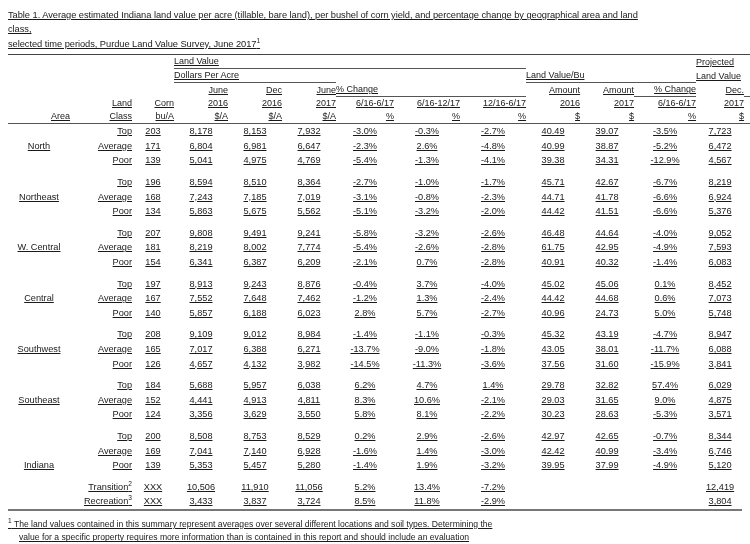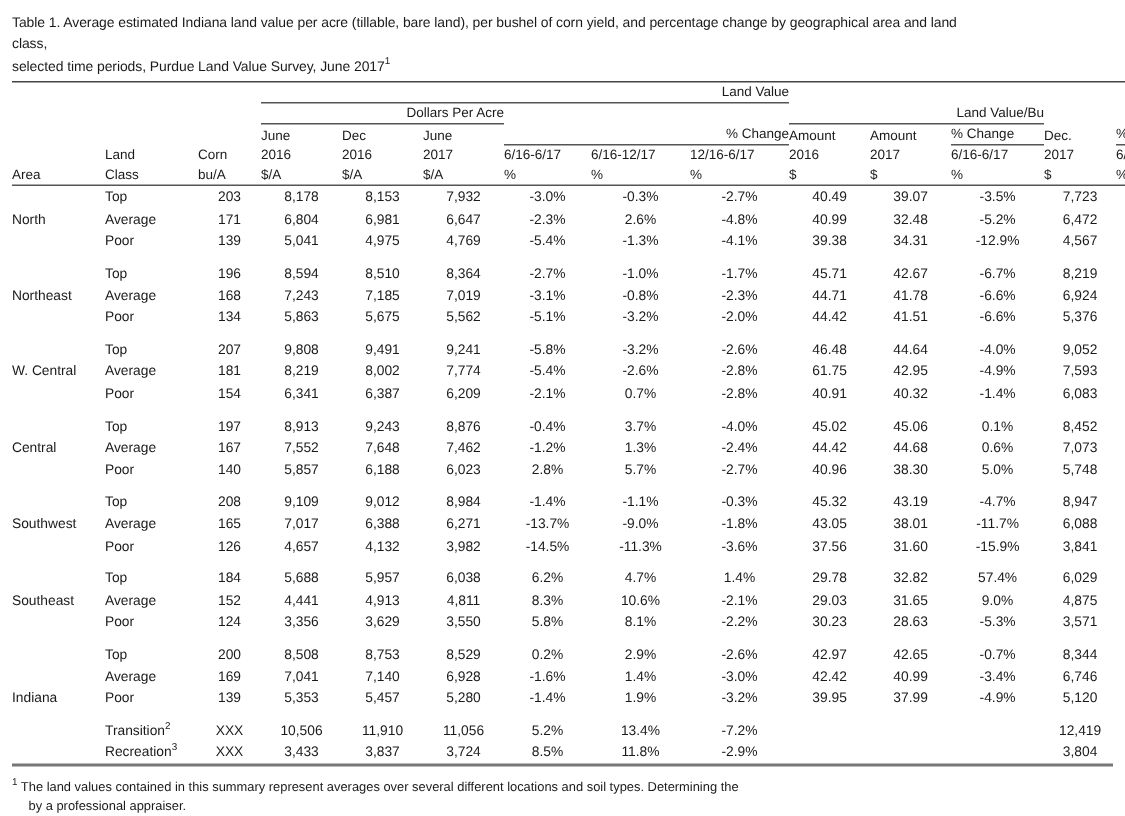--- a/index.html
+++ b/index.html
@@ -13,20 +13,21 @@
     font-family: "Liberation Sans", sans-serif;
     color: #1a1a1a;
     overflow: hidden;
   }
   .page {
     position: relative;
     width: 668px;
     height: 544px;
     box-sizing: border-box;
     padding: 6px 8px 0 8px;
+    text-decoration: underline;
   }
 
   
   .caption {
     font-size: 9.3px;
     line-height: 14.4px;
     letter-spacing: -0.05px;
     margin: 2px 0 3px 0;
   }
   .caption .sup {
@@ -43,52 +44,52 @@
     font-size: 9px;
   }
   table.main td, table.main th {
     padding: 0;
     font-weight: normal;
     vertical-align: bottom;
     white-space: nowrap;
   }
 
   .num  { text-align: center; }
-  .lbl  { text-align: left; }
+  .lbl  { text-align: right; }
 
   
   tr.hdr-row td { height: 13px; line-height: 13px; font-size: 9px; }
   tr.data-row td { height: 14.6px; line-height: 14.6px; font-size: 9.2px; }
   tr.gap-row td { height: 7px; line-height: 7px; }
 
   
   .rule-top    { border-top: 1.5px solid #444; }
   .rule-thin   { border-bottom: 0.9px solid #555; }
   .rule-under  { border-bottom: 0.9px solid #555; }
   .rule-bottom-thick { border-bottom: 2.6px solid #777; }
 
-  .spanlabel { text-align: right; font-size: 9px; }
+  .spanlabel { text-align: left; font-size: 9px; }
 
   
   .foot {
     font-size: 8.6px;
     line-height: 13.6px;
     margin-top: 7px;
   }
   .foot p { margin: 0 0 0 0; padding: 0; text-indent: 0; }
   .foot p.ind { padding-left: 11px; }
   .foot p.blk { margin-bottom: 7.5px; }
   .foot .sup {
     font-size: 6.6px;
     vertical-align: super;
     line-height: 0;
   }
   .sup-sm { font-size: 6.6px; vertical-align: super; line-height: 0; }
 
-  .area-cell { text-align: left; font-size: 9.2px; }
+  .area-cell { text-align: center; font-size: 9.2px; }
 </style>
 </head>
 <body>
 
 <div class="page">
 
   <div class="caption">
     <span>Table 1. Average estimated Indiana land value per acre (tillable, bare land), per bushel of corn yield, and percentage change by geographical area and land class,</span><br>
     <span>selected time periods, Purdue Land Value Survey, June 2017</span><span class="sup">1</span>
   </div>
@@ -206,21 +207,21 @@
           <td class="area-cell">North</td>
           <td class="lbl">Average</td>
           <td class="num">171</td>
           <td class="num">6,804</td>
           <td class="num">6,981</td>
           <td class="num">6,647</td>
           <td class="num">-2.3%</td>
           <td class="num">2.6%</td>
           <td class="num">-4.8%</td>
           <td class="num">40.99</td>
-          <td class="num">32.48</td>
+          <td class="num">38.87</td>
           <td class="num">-5.2%</td>
           <td class="num">6,472</td>
           <td class="num">-2.6%</td>
         </tr>
         <tr class="data-row">
           <td class="area-cell"></td>
           <td class="lbl">Poor</td>
           <td class="num">139</td>
           <td class="num">5,041</td>
           <td class="num">4,975</td>
@@ -375,21 +376,21 @@
           <td class="area-cell"></td>
           <td class="lbl">Poor</td>
           <td class="num">140</td>
           <td class="num">5,857</td>
           <td class="num">6,188</td>
           <td class="num">6,023</td>
           <td class="num">2.8%</td>
           <td class="num">5.7%</td>
           <td class="num">-2.7%</td>
           <td class="num">40.96</td>
-          <td class="num">38.30</td>
+          <td class="num">24.73</td>
           <td class="num">5.0%</td>
           <td class="num">5,748</td>
           <td class="num">-4.6%</td>
         </tr>
         <tr class="gap-row">
           <td colspan="14"></td>
         </tr>
         <tr class="data-row">
           <td class="area-cell"></td>
           <td class="lbl">Top</td>
@@ -575,16 +576,17 @@
           <td class="num">3,804</td>
           <td class="num">2.1%</td>
         </tr>
       </tbody>
   </table>
 
   <div class="rule-bottom-thick" style="width:734px;height:0;"></div>
 
   <div class="foot" id="footnotes">
       <p><span class="sup">1</span> The land values contained in this summary represent averages over several different locations and soil types. Determining the</p>
+      <p class="ind">value for a specific property requires more information than is contained in this report and should include an evaluation</p>
       <p class="ind blk">by a professional appraiser.</p>
     </div>
 
 </div>
 
 </body></html>

